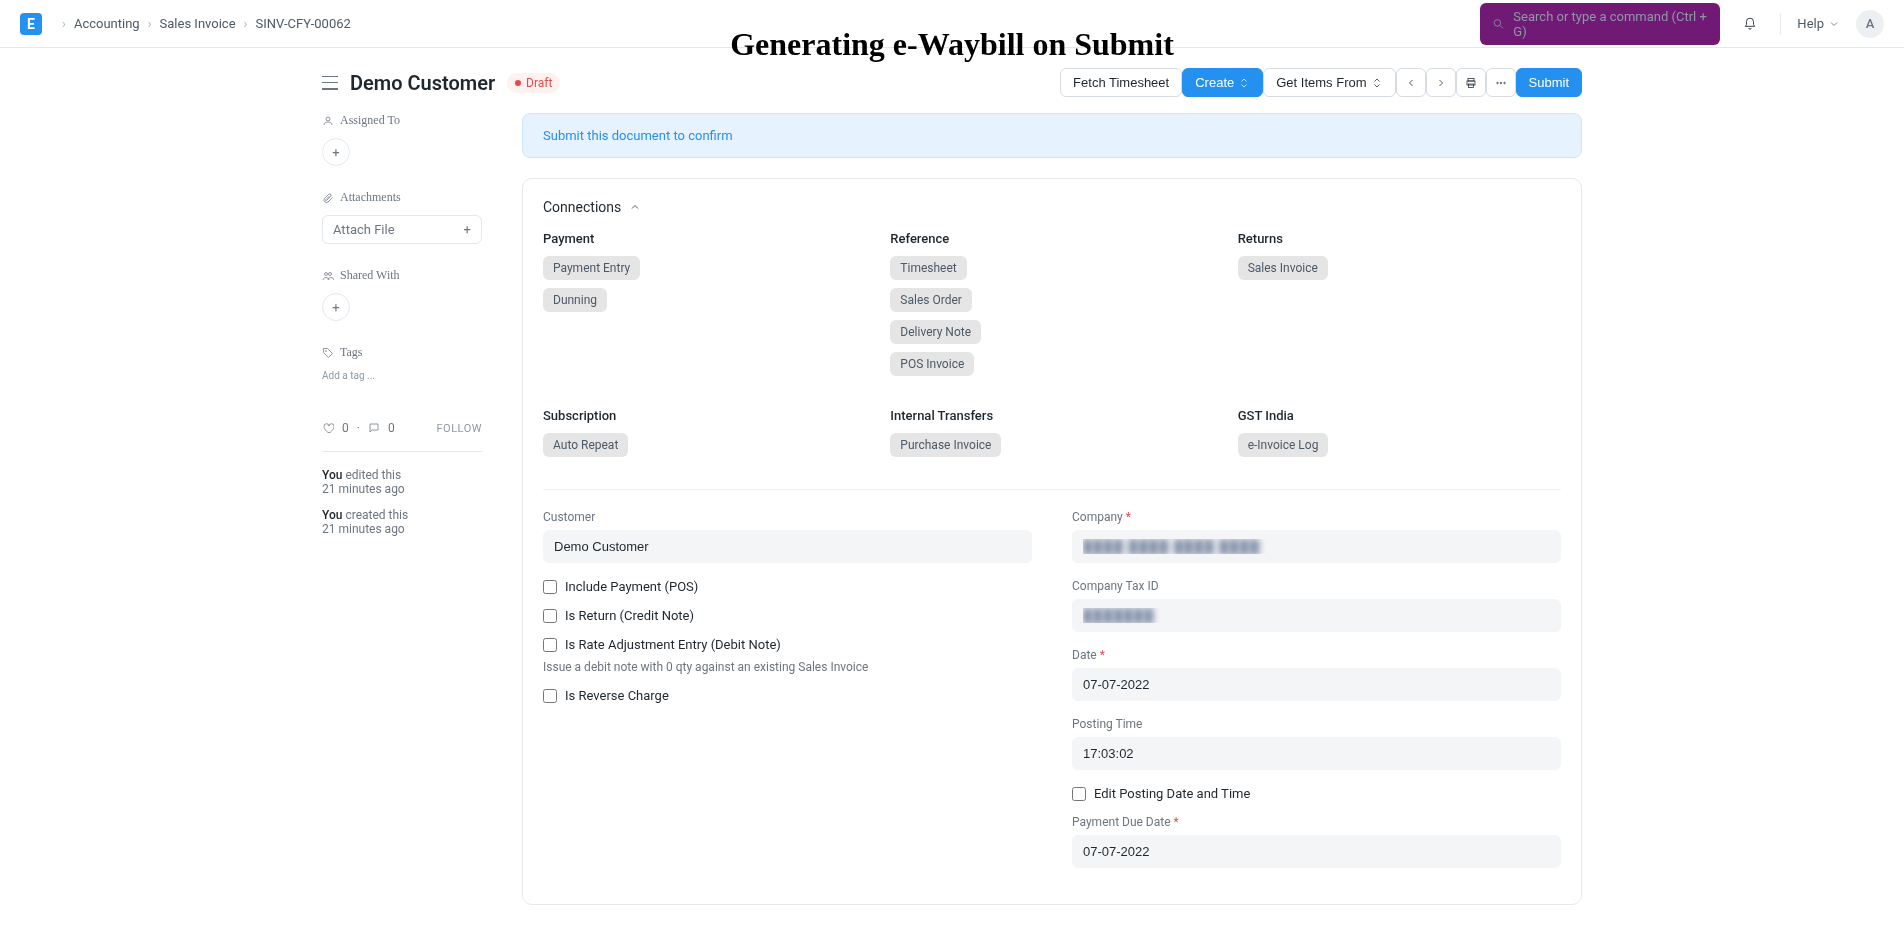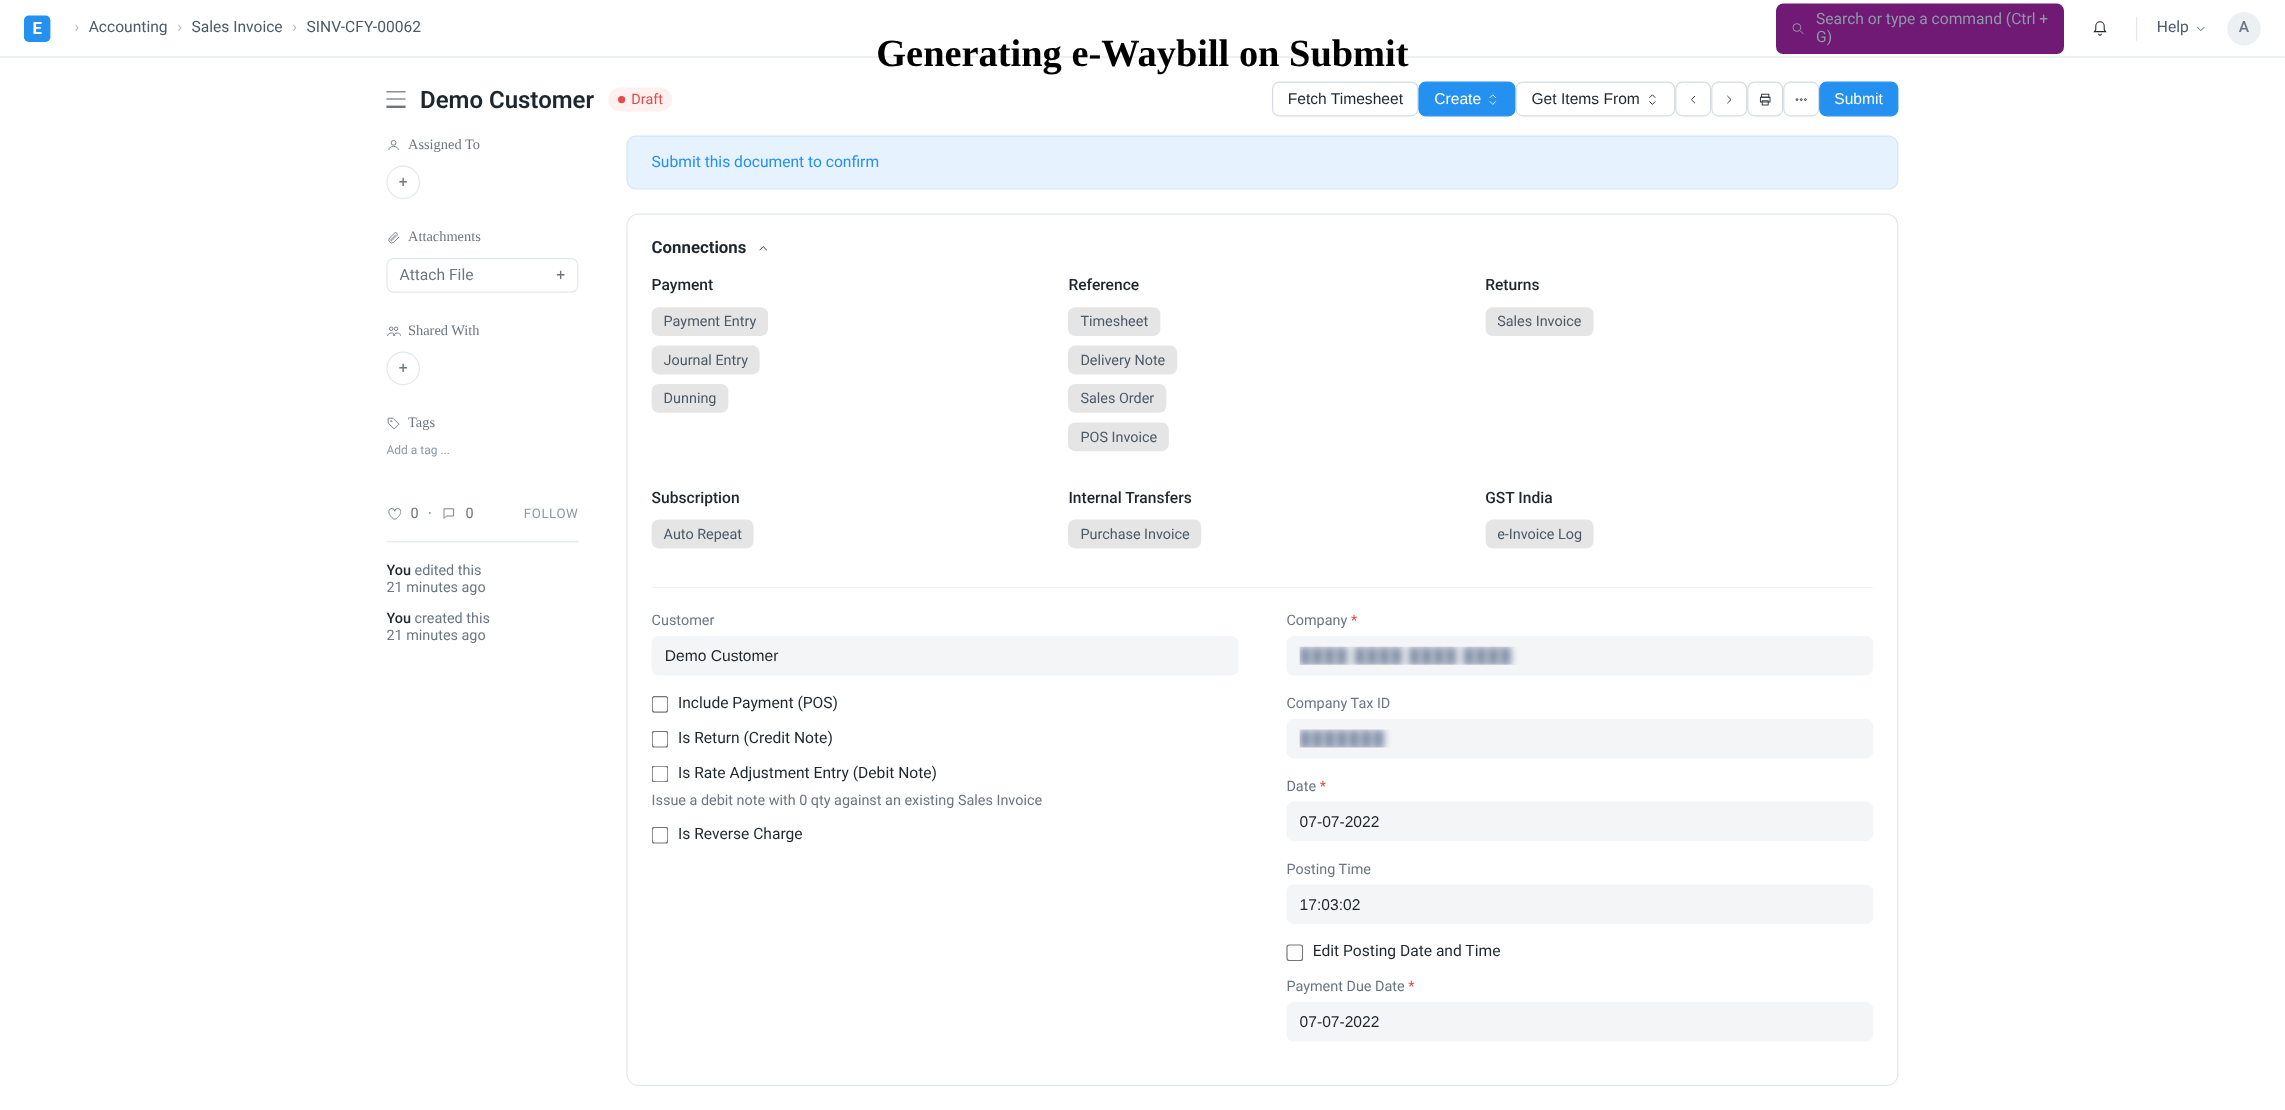--- a/index.html
+++ b/index.html
@@ -34,21 +34,21 @@
 .attach-file { border: 1px solid #e3e8ed; border-radius: 6px; padding: 6px 10px; display: flex; align-items: center; justify-content: space-between; color: #6c7680; cursor: pointer; }
 .tag-input { color: #8d99a6; font-size: 10px; }
 .sidebar-divider { height: 1px; background: #e3e8ed; margin: 16px 0; }
 .social-row { display: flex; align-items: center; gap: 8px; color: #6c7680; font-size: 12px; }
 .follow { margin-left: auto; color: #8d99a6; font-size: 11px; letter-spacing: 0.5px; }
 .activity { font-size: 12px; color: #6c7680; margin-top: 12px; }
 .activity b { color: #1f272e; font-weight: 500; }
 .main { flex: 1; border-radius: 17px; }
 .info-banner { background: #e6f2fd; border: 1px solid #cfe6fa; border-radius: 8px; padding: 14px 20px; color: #2490ef; margin-bottom: 20px; }
 .card { border: 1px solid #e3e8ed; border-radius: 10px; padding: 20px; }
-.section-title { font-weight: 700; font-size: 14px; display: flex; align-items: center; gap: 8px; margin-bottom: 16px; }
+.section-title { font-weight: 400; font-size: 14px; display: flex; align-items: center; gap: 8px; margin-bottom: 16px; }
 .conn-grid { display: grid; grid-template-columns: 1fr 1fr 1fr; gap: 24px; margin-bottom: 20px; }
 .conn-col h4 { font-size: 13px; font-weight: 500; margin-bottom: 10px; color: #1f272e; }
 .chip { display: inline-block; background: #e5e5e5; color: #4c5a67; padding: 5px 10px; border-radius: 6px; font-size: 12px; margin-bottom: 8px; cursor: pointer; }
 .form-grid { display: grid; grid-template-columns: 1fr 1fr; gap: 24px 40px; margin-top: 24px; border-top: 1px solid #f0f2f4; padding-top: 20px; }
 .field label { display: block; font-size: 12px; color: #6c7680; margin-bottom: 6px; }
 .field .req { color: #e24c4c; }
 .input { width: 100%; background: #f4f5f6; border: 1px solid #f4f5f6; border-radius: 6px; padding: 8px 10px; font-size: 13px; color: #1f272e; }
 .input.blur { color: transparent; text-shadow: 0 0 6px rgba(60,80,120,0.6); letter-spacing: 1px; }
 .checkbox-row { display: flex; align-items: center; gap: 8px; margin-bottom: 14px; }
 .checkbox-row input { width: 14px; height: 14px; }
@@ -232,28 +232,27 @@
             <span>Connections</span>
             <svg class="icon-svg-sm" viewBox="0 0 24 24">
                 <polyline points="6 15 12 9 18 15"></polyline>
               </svg>
           </div>
 
           <div class="conn-grid">
             <div class="conn-col">
               <h4>Payment</h4>
               <div><span class="chip">Payment Entry</span></div>
-              <div><span class="chip">Journal Entry</span></div>
               <div><span class="chip">Dunning</span></div>
             </div>
             <div class="conn-col">
               <h4>Reference</h4>
               <div><span class="chip">Timesheet</span></div>
+              <div><span class="chip">Sales Order</span></div>
               <div><span class="chip">Delivery Note</span></div>
-              <div><span class="chip">Sales Order</span></div>
               <div><span class="chip">POS Invoice</span></div>
             </div>
             <div class="conn-col">
               <h4>Returns</h4>
               <div><span class="chip">Sales Invoice</span></div>
             </div>
             <div class="conn-col">
               <h4>Subscription</h4>
               <div><span class="chip">Auto Repeat</span></div>
             </div>

